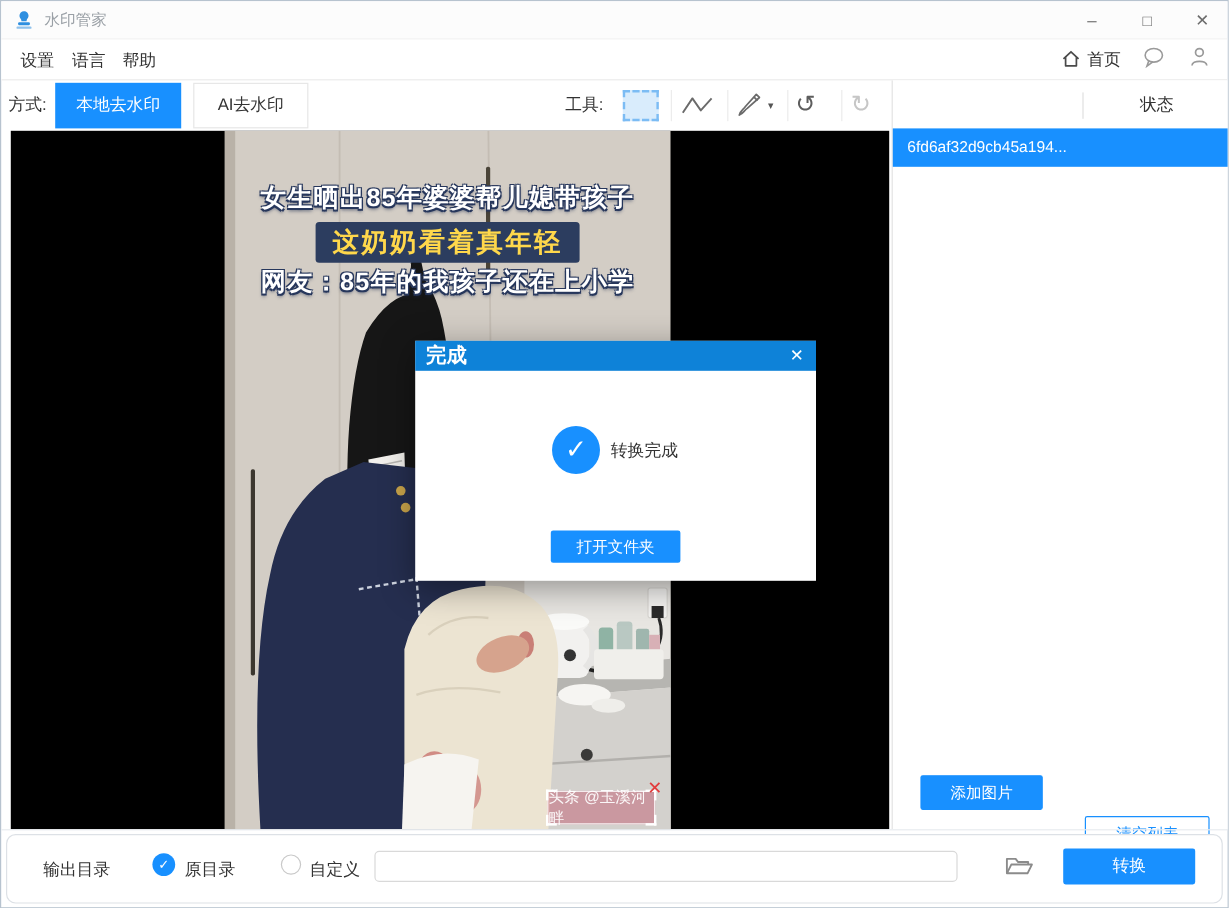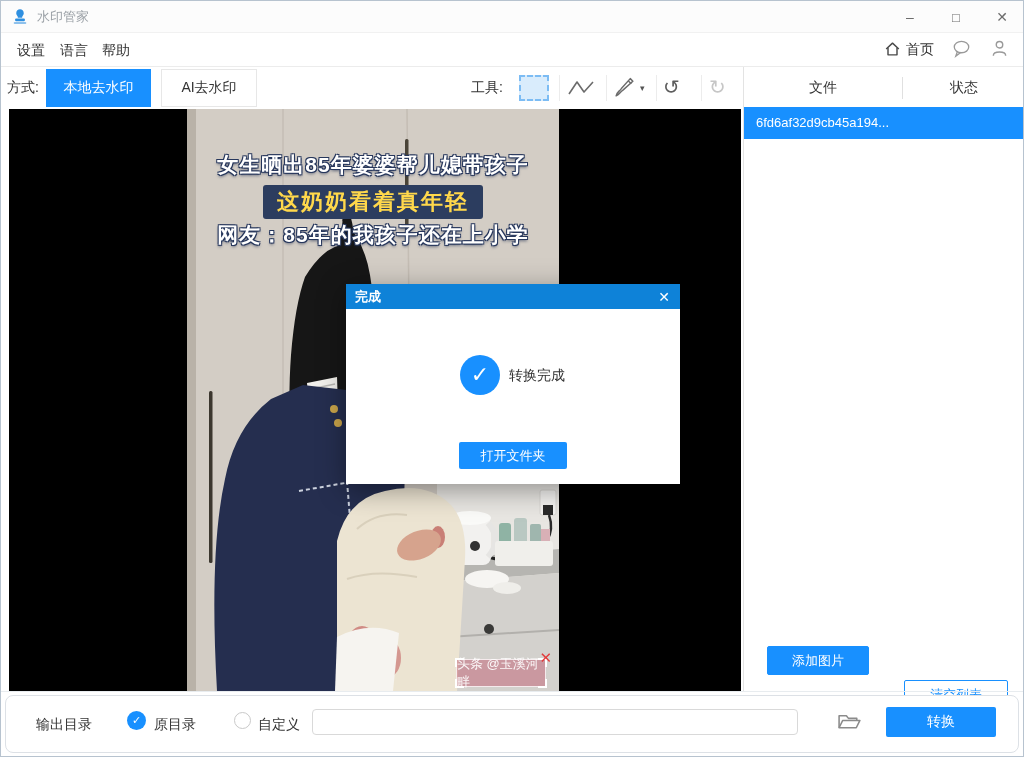--- a/index.html
+++ b/index.html
@@ -52,21 +52,21 @@
   .wm-text{width:100%;height:100%;color:rgba(255,255,255,.92);font-size:13px;}
   .wm-close{right:-7px;top:-10px;color:#e23b3b;font-weight:bold;font-size:15px;line-height:1;}
   .corner{position:absolute;width:7px;height:7px;border:2px solid #fff;}
   .c-tl{left:-2px;top:-2px;border-right:none;border-bottom:none;}
   .c-tr{right:-2px;top:-2px;border-left:none;border-bottom:none;}
   .c-bl{left:-2px;bottom:-2px;border-right:none;border-top:none;}
   .c-br{right:-2px;bottom:-2px;border-left:none;border-top:none;}
 
   
   .dialog{left:345px;top:283px;width:334px;height:200px;background:#fff;box-shadow:0 6px 26px rgba(0,0,0,.38);}
-  .dialog-title{left:0;top:0;width:100%;height:25px;background:#0e82d8;color:#fff;font-size:13px;
+  .dialog-title{left:0;top:0;width:100%;height:25px;background:#0e82d8;color:#fff;font-size:17px;
     font-weight:bold;line-height:25px;padding-left:9px;}
   .dialog-close{right:0;top:0;width:32px;height:25px;color:#fff;font-size:14px;}
   .check-circle{left:114px;top:71px;width:40px;height:40px;border-radius:50%;background:#1890ff;
     color:#fff;font-size:22px;font-weight:bold;}
   .dialog-msg{left:163px;top:83px;font-size:14px;color:#333;}
   .dialog-btn{left:113px;top:158px;width:108px;height:27px;background:#1890ff;color:#fff;font-size:13px;border-radius:2px;}
 
   
   .hrule{left:0;top:690px;width:1024px;height:1px;background:#e8ecef;}
   .bottom-card{left:4px;top:694px;width:1014px;height:58px;background:#fff;border:1px solid #dde1e6;border-radius:8px;}
@@ -156,21 +156,20 @@
     </div>
     <div class="abs" style="left:639px;top:16px;font-size:9px;color:#555;">▾</div>
     <div class="abs tool-sep" style="left:655px;top:8px;"></div>
 
     <div class="abs glyph-btn" style="left:662px;top:10px;color:#5d5d5d;">↺</div>
     <div class="abs tool-sep" style="left:700px;top:8px;"></div>
     <div class="abs glyph-btn" style="left:708px;top:10px;color:#c6c6c6;">↻</div>
   </div>
 
   <div class="abs right-panel">
-    <div class="abs col-header" style="left:0;top:0;width:158px;">文件</div>
     <div class="abs col-header" style="left:158px;top:0;width:124px;">状态</div>
     <div class="abs" style="left:158px;top:10px;width:1px;height:22px;background:#e0e0e0;"></div>
 
     <div class="abs list-row">
       <span class="abs" style="left:12px;top:8px;">6fd6af32d9cb45a194...</span>
       <span class="abs" style="left:163px;top:8px;margin-top:44px;">成功</span>
     </div>
 
     <div class="abs flexc panel-btn primary" style="left:23px;top:579px;width:102px;">添加图片</div>
     <div class="abs flexc panel-btn secondary" style="left:160px;top:579px;width:104px;">清空列表</div>

